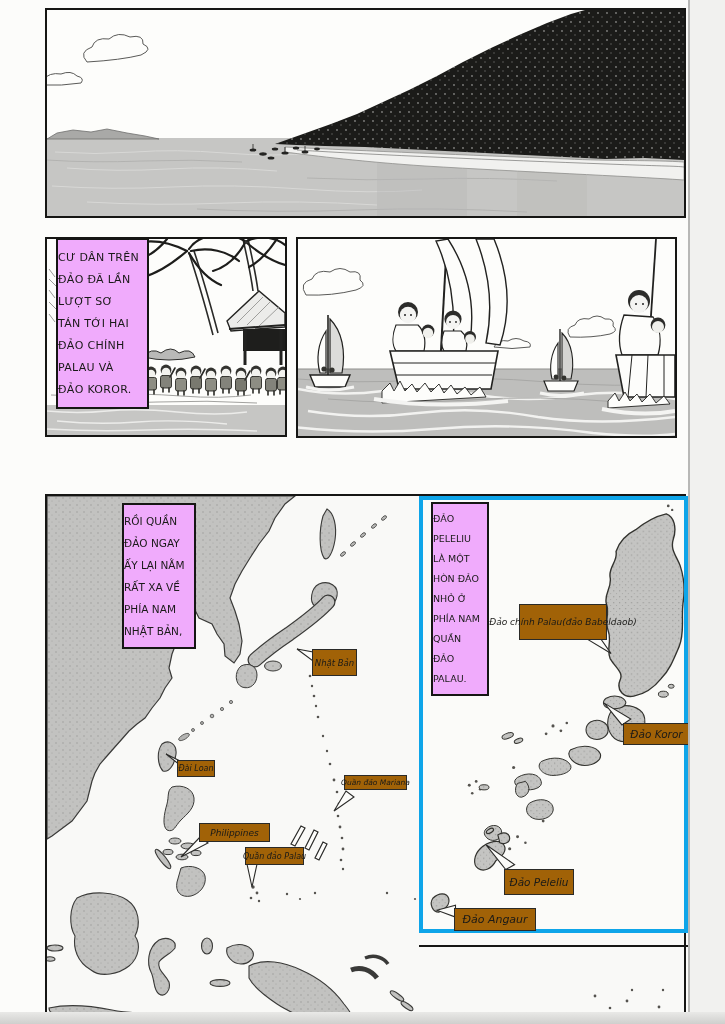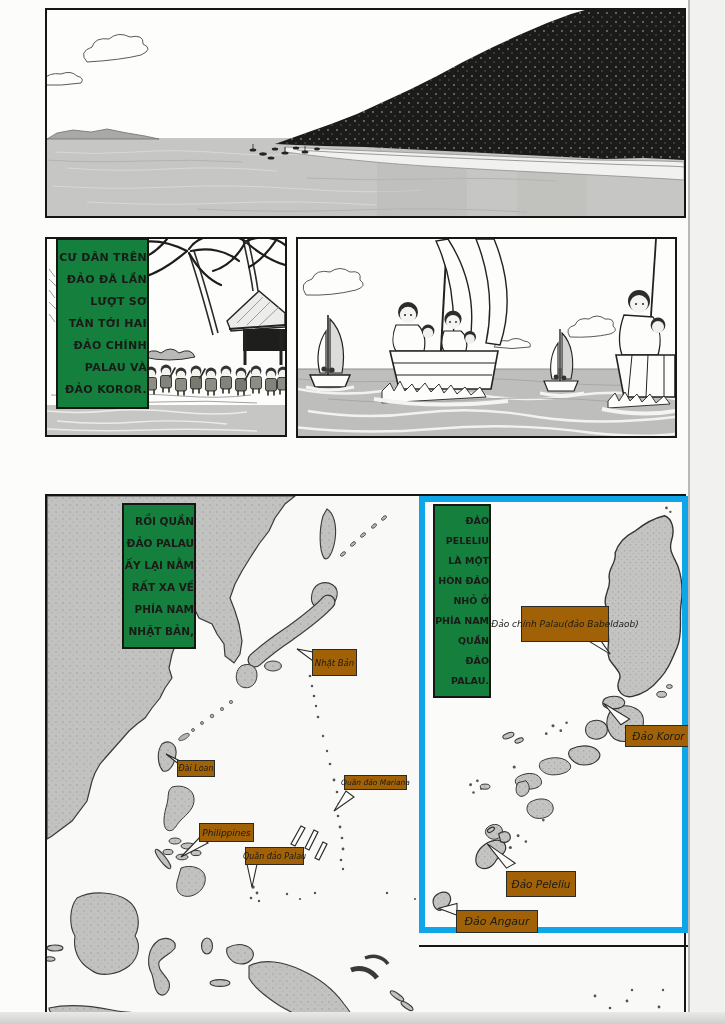--- a/index.html
+++ b/index.html
@@ -1,40 +1,40 @@
 <!DOCTYPE html>
 <html><head>
 <meta charset="utf-8">
 <style>
   html,body{margin:0;padding:0;background:#f4f4f2;}
   .page{position:relative;width:725px;height:1024px;background:#fcfcfa;overflow:hidden;
         font-family:"DejaVu Sans","Liberation Sans",sans-serif;color:#1a1a18;}
   .panel{position:absolute;border:2px solid #161614;background:#fdfdfb;box-sizing:border-box;}
   .panel svg{display:block;width:100%;height:100%;}
-  .caption{position:absolute;background:#15803d;border:2px solid #161614;box-sizing:border-box;
-           display:flex;flex-direction:column;justify-content:center;align-items:flex-end;
-           text-align:center;font-weight:bold;z-index:5;}
+  .caption{position:absolute;background:#f0abfc;border:2px solid #161614;box-sizing:border-box;
+           display:flex;flex-direction:column;justify-content:center;align-items:flex-start;
+           text-align:center;font-weight:normal;z-index:5;}
   .caption .ln{white-space:nowrap;}
   .cap1{left:56px;top:238px;width:93px;height:171px;font-size:11px;line-height:22px;letter-spacing:.3px;}
   .cap2{left:75px;top:7px;width:74px;height:146px;font-size:10.5px;line-height:22px;}
   .cap3{left:17px;top:152px;width:74px;height:166px;font-size:11px;line-height:26px;}
   .cap4{left:8px;top:2px;width:58px;height:194px;font-size:9.5px;line-height:20px;}
   .map-label{position:absolute;background:#a16207;border:1.5px solid #2a2a28;box-sizing:border-box;
              display:flex;flex-direction:row;align-items:center;justify-content:center;
              font-style:italic;font-size:8.5px;white-space:nowrap;z-index:6;}
   .lbl-japan{left:265px;top:153px;width:45px;height:27px;}
   .lbl-taiwan{left:130px;top:264px;width:38px;height:17px;font-size:8px;}
   .lbl-mariana{left:297px;top:279px;width:63px;height:15px;font-size:7.5px;font-style:italic;}
-  .lbl-philippines{left:152px;top:327px;width:55px;height:19px;font-size:9px;}
+  .lbl-philippines{left:152px;top:327px;width:71px;height:19px;font-size:9px;}
   .lbl-palau{left:198px;top:351px;width:59px;height:18px;font-size:8px;}
   .lbl-babeldaob{left:96px;top:104px;width:88px;height:36px;font-size:9px;line-height:14px;}
   .lbl-koror{left:200px;top:223px;width:67px;height:22px;font-size:10.5px;}
   .lbl-peleliu{left:81px;top:369px;width:70px;height:26px;font-size:10.5px;}
   .lbl-angaur{left:31px;top:408px;width:82px;height:23px;font-size:11px;}
-  .inset{position:absolute;left:372px;top:0px;width:269px;height:437px;border:6px solid #0ea5e9;
+  .inset{position:absolute;left:372px;top:0px;width:269px;height:437px;border:4px solid #0ea5e9;
          background:#fbfbf9;box-sizing:border-box;z-index:4;}
   .inset svg{display:block;width:100%;height:100%;}
   .inset-shadow{position:absolute;left:372px;top:449px;width:269px;height:2px;background:#161614;z-index:4;}
   .scan-line{position:absolute;left:688px;top:0;width:2px;height:1024px;background:#b8b8b6;z-index:9;}
   .scan-right{position:absolute;left:690px;top:0;width:35px;height:1024px;background:#f1f1ef;z-index:8;}
   .scan-bottom{position:absolute;left:0;top:1012px;width:725px;height:12px;
                background:linear-gradient(#e9e9e7,#cfcfcd);z-index:10;}
 </style>
 </head>
 <body>
@@ -478,21 +478,21 @@
         <polygon points="250,153 266,156 266,165"></polygon>
         <polygon points="119,258 133,265 138,273"></polygon>
         <polygon points="287,315 299,295 307,301"></polygon>
         <polygon points="134,361 153,341 161,347"></polygon>
         <polygon points="205,391 200,368 210,368"></polygon>
       </g>
     </svg>
 
     <div class="caption cap2">
       <div class="ln">RỒI QUẦN</div>
-      <div class="ln">ĐẢO PALAU</div>
+      <div class="ln">ĐẢO NGAY</div>
       <div class="ln">ẤY LẠI NẰM</div>
       <div class="ln">RẤT XA VỀ</div>
       <div class="ln">PHÍA NAM</div>
       <div class="ln">NHẬT BẢN,</div>
     </div>
 
     <div class="map-label lbl-japan">
         <span>Nhật Bản</span>
       </div>
     <div class="map-label lbl-taiwan">

